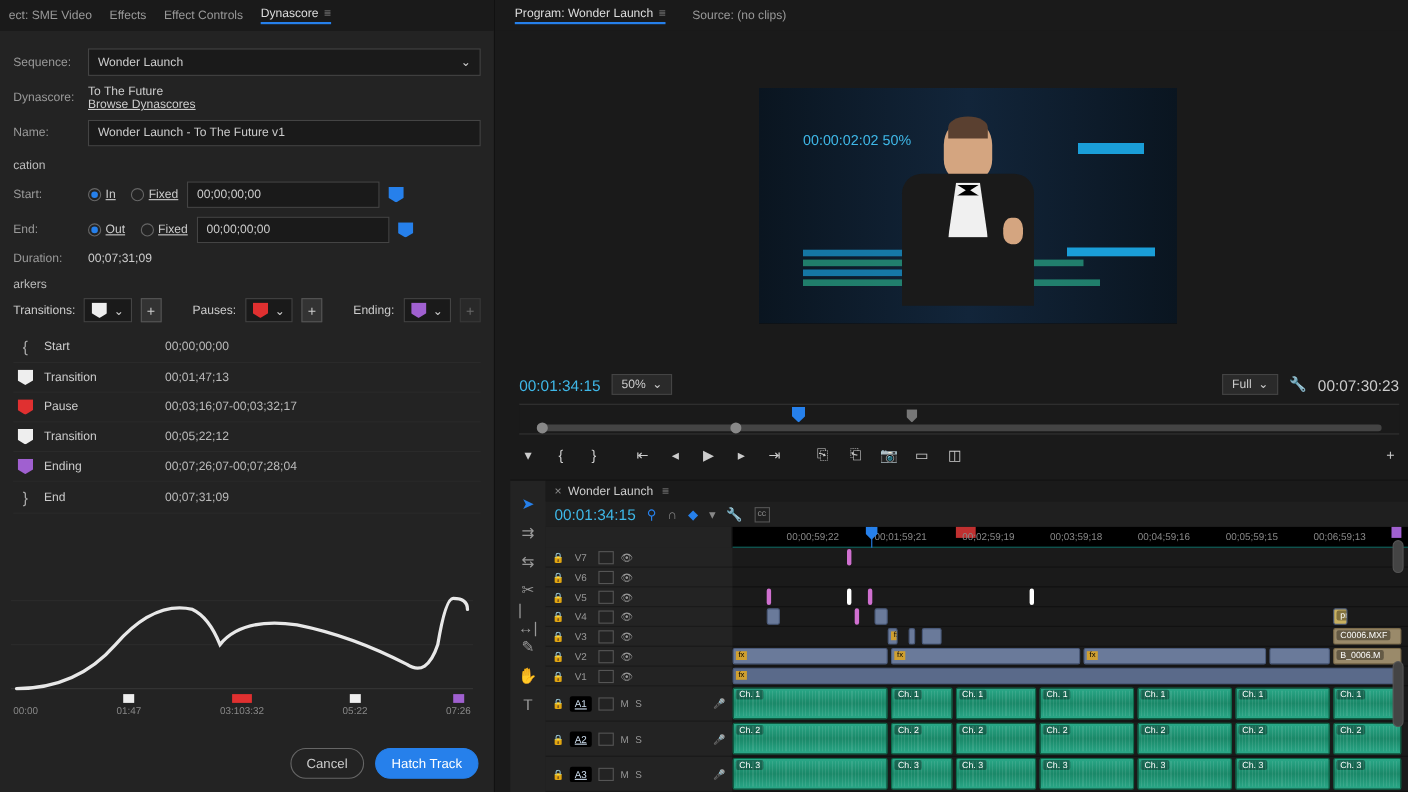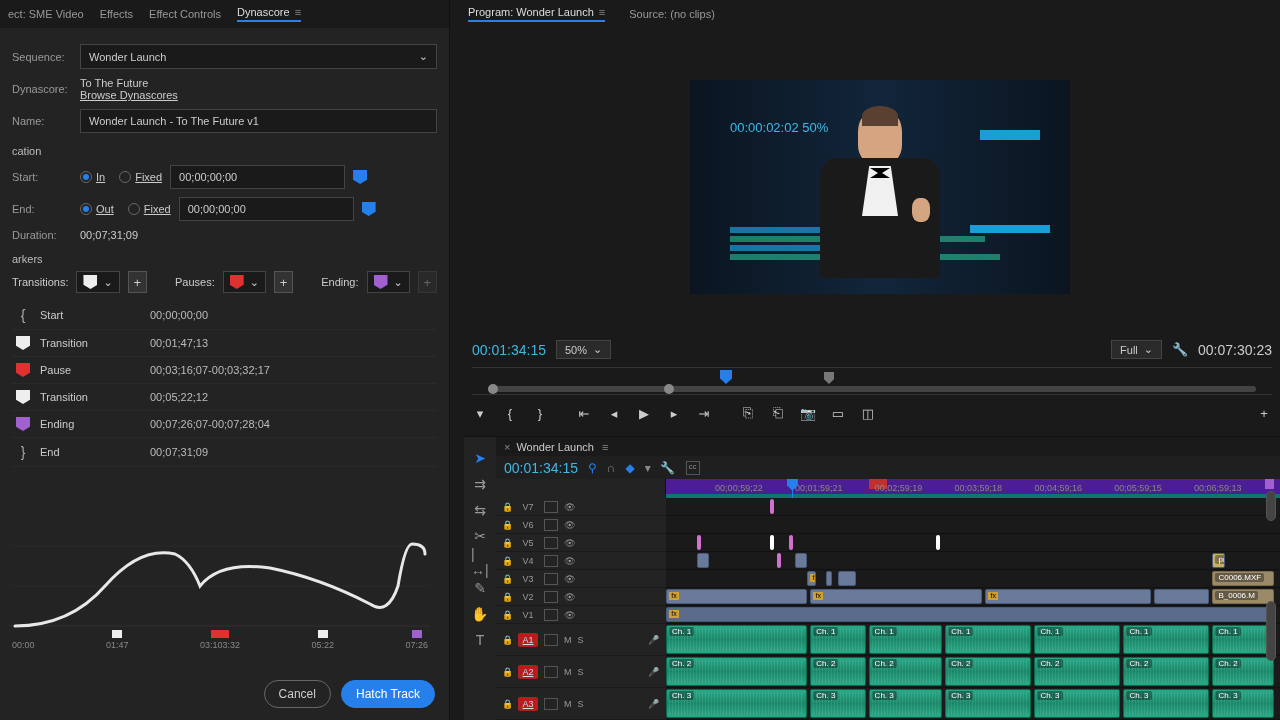--- a/index.html
+++ b/index.html
@@ -86,33 +86,33 @@
 .tl-body { flex: 1; display: flex; flex-direction: column; }
 .tl-tabs { height: 24px; display: flex; align-items: center; padding: 0 8px; gap: 6px; background: #1a1a1a; }
 .tl-close { color: #888; cursor: pointer; }
 .tl-tab { color: #ccc; font-size: 11px; }
 .tl-header { height: 28px; display: flex; align-items: center; padding: 0 8px; gap: 10px; }
 .tl-tc { color: #3fb8e8; font-size: 14px; font-weight: 500; }
 .tl-icons { display: flex; gap: 10px; color: #888; font-size: 12px; }
 .tl-icons span { cursor: pointer; }
 .tl-ruler-row { height: 24px; display: flex; }
 .tl-left-col { width: 170px; background: #232323; border-right: 1px solid #111; flex-shrink: 0; }
-.tl-ruler { flex: 1; position: relative; background: #4c1d95; border-bottom: 4px solid #0f766e; }
+.tl-ruler { flex: 1; position: relative; background: #000000; border-bottom: 1px solid #0f766e; }
 .tl-tick { position: absolute; top: 4px; font-size: 9px; color: #888; }
 .tl-marker-strip { position: absolute; top: 0; height: 10px; background: #c03030; }
 .tl-playhead { position: absolute; top: 0; bottom: -230px; width: 1px; background: #2680eb; }
 .tl-playhead::before { content: ""; position: absolute; top: 0; left: -5px; width: 11px; height: 12px; background: #2680eb; clip-path: polygon(0 0,100% 0,100% 55%,50% 100%,0 55%); }
 
 .tracks { display: flex; }
 .track-labels { width: 170px; background: #232323; }
 .track-row { display: flex; align-items: center; height: 18px; border-bottom: 1px solid #1a1a1a; padding: 0 6px; gap: 6px; font-size: 9px; color: #999; }
 .track-row.audio { height: 32px; }
 .lock-i { width: 10px; color: #888; cursor: pointer; }
 .trk-name { width: 20px; text-align: center; }
-.trk-name.audio { background: #b91c1c; color: #cde; padding: 2px 4px; border-radius: 2px; text-decoration: underline; }
+.trk-name.audio { background: #000000; color: #cde; padding: 2px 4px; border-radius: 2px; text-decoration: underline; }
 .toggle-box { width: 14px; height: 12px; border: 1px solid #555; cursor: pointer; }
 .eye-i { cursor: pointer; }
 .ms-btn { font-size: 9px; cursor: pointer; }
 .mic-i { cursor: pointer; margin-left: auto; }
 
 .track-content { flex: 1; position: relative; background: #1a1a1a; }
 .v-track { height: 18px; border-bottom: 1px solid #111; position: relative; }
 .a-track { height: 32px; border-bottom: 1px solid #111; position: relative; background: #1a1a1a; }
 .clip { position: absolute; top: 1px; bottom: 1px; border-radius: 2px; overflow: hidden; }
 .clip.video { background: #6a7a9a; border: 1px solid #4a5a7a; }

